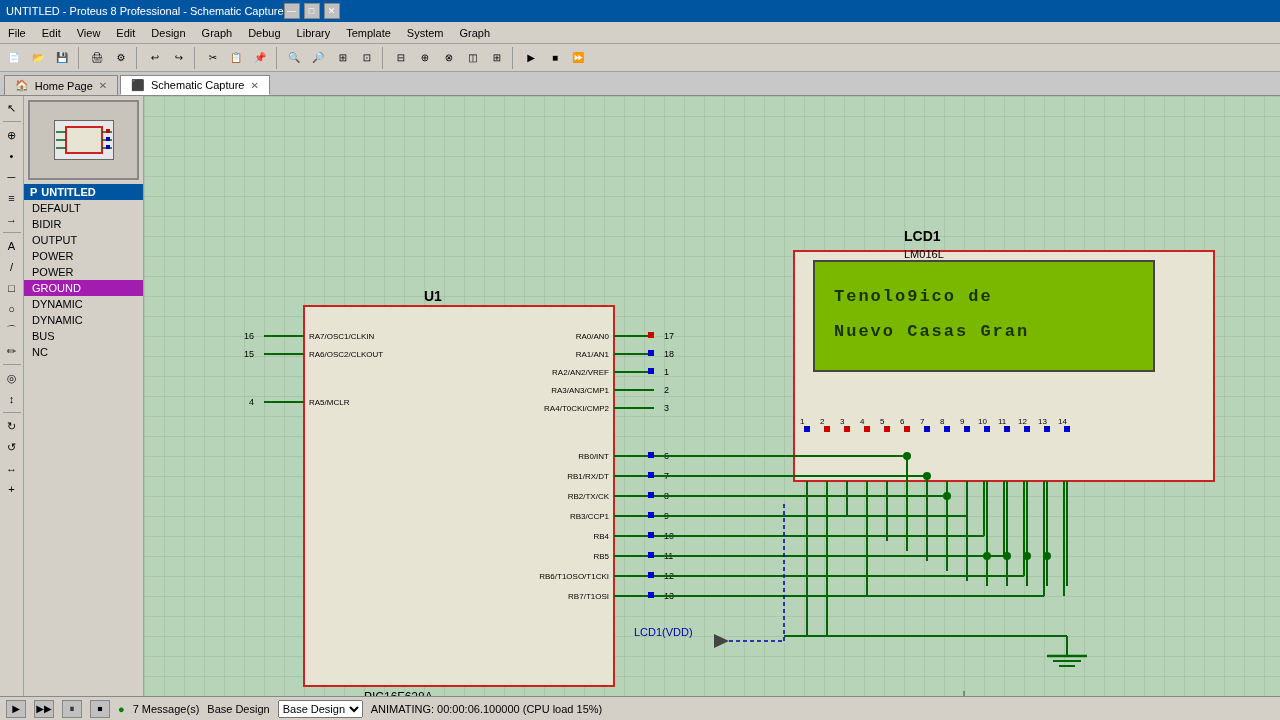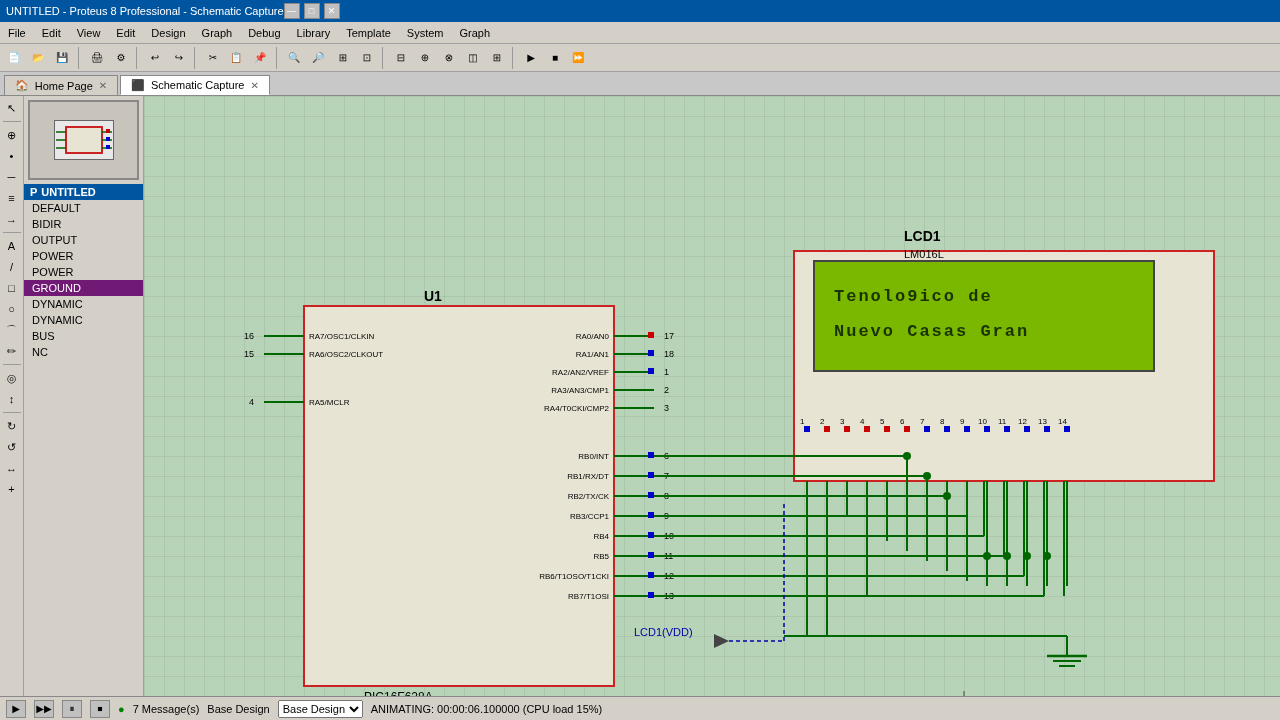--- a/index.html
+++ b/index.html
@@ -166,21 +166,21 @@
     #sidebar-list {
       flex: 1;
       overflow-y: auto;
     }
     .sidebar-item {
       padding: 2px 8px;
       font-size: 11px;
       cursor: pointer;
       color: #000;
     }
-    .sidebar-item.selected { background: #701a75; color: white; }
+    .sidebar-item.selected { background: #a21caf; color: white; }
 
     
     #canvas-area {
       flex: 1;
       background: #b8d4b8;
       position: relative;
       overflow: hidden;
       background-image:
         linear-gradient(rgba(100,120,100,0.15) 1px, transparent 1px),
         linear-gradient(90deg, rgba(100,120,100,0.15) 1px, transparent 1px);

